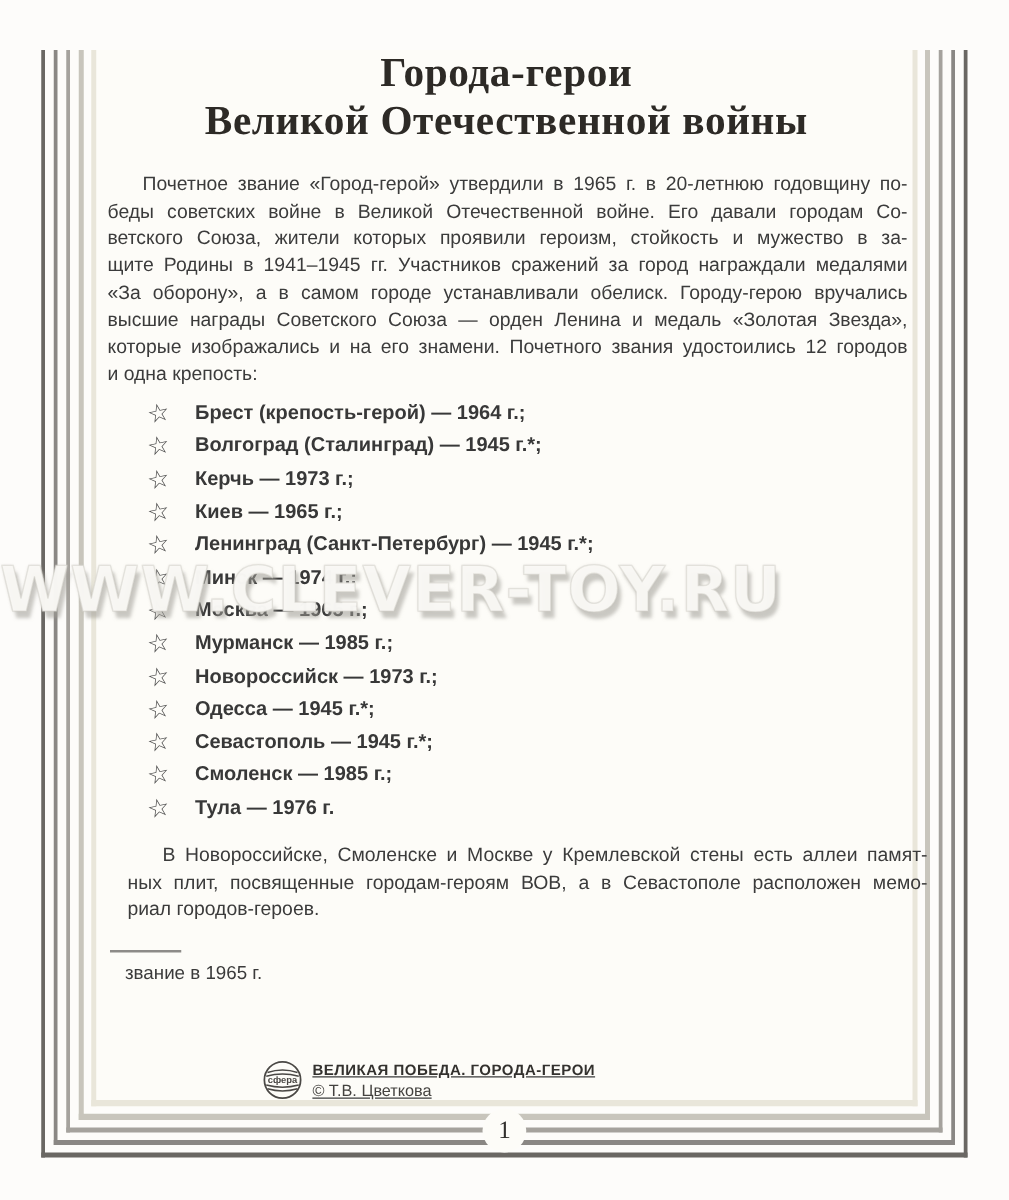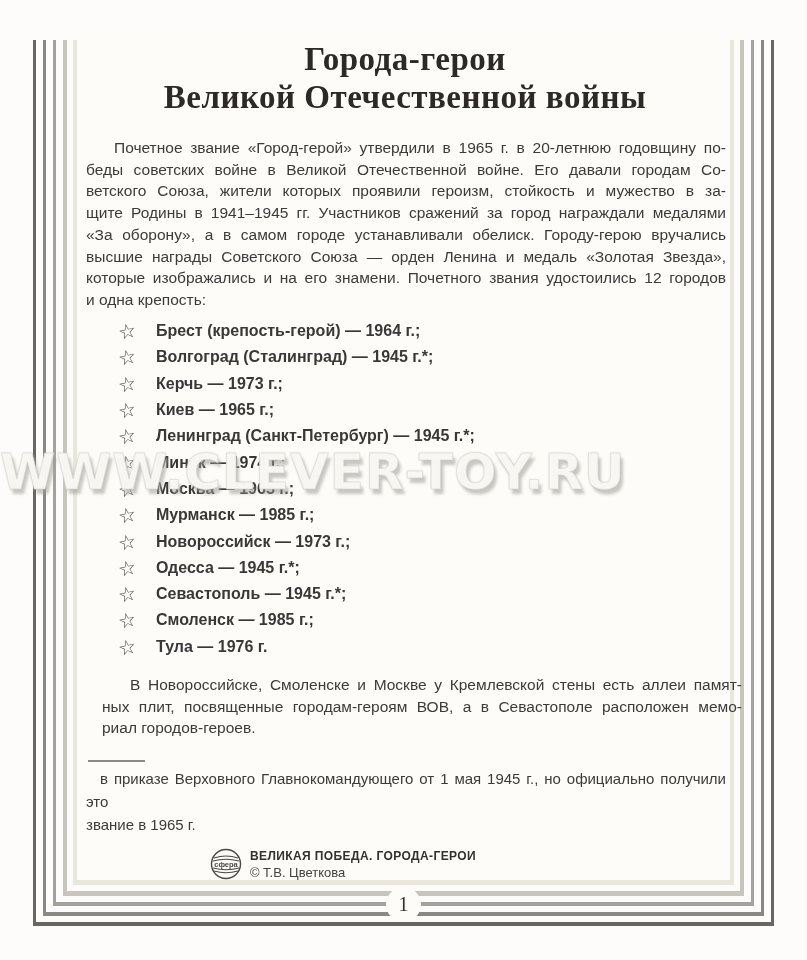--- a/index.html
+++ b/index.html
@@ -51,21 +51,21 @@
   
   .fn-rule { position: absolute; left: 88px; top: 760px; width: 57px; height: 2px; background: #8d8b88; }
   .footnote { position: absolute; left: 86px; top: 768px; width: 640px; font-size: 15px; color: #3b3b3b; }
   .footnote .tline { text-align: justify; text-align-last: justify; line-height: 22.8px; }
   .footnote .tline:last-child { text-align-last: left; }
   .footnote .tline:first-child { text-indent: 14px; }
 
   
   .footer {
     position: absolute; left: 0; top: 848px; width: 686px;
-    display: flex; justify-content: center; align-items: center; gap: 8px;
+    display: flex; justify-content: center; align-items: center; gap: 8px; text-decoration: underline;
   }
   .logo { width: 32px; height: 32px; flex: 0 0 32px; }
   .footer-text .series { font-weight: bold; font-size: 12px; letter-spacing: 0.4px; color: #33312e; }
   .footer-text .copyright { font-size: 13px; color: #44423f; margin-top: 2px; }
 
   
   .page-circle {
     position: absolute; left: 386px; top: 887px;
     width: 35px; height: 35px; border-radius: 50%;
     background: #fdfcf8;
@@ -172,21 +172,20 @@
 </div>
 
 <div class="para memorials">
     <div class="tline">В Новороссийске, Смоленске и Москве у Кремлевской стены есть аллеи памят-</div>
     <div class="tline">ных плит, посвященные городам-героям ВОВ, а в Севастополе расположен мемо-</div>
     <div class="tline">риал городов-героев.</div>
   </div>
 
 <div class="fn-rule"></div>
 <div class="footnote">
-    <div class="tline">в приказе Верховного Главнокомандующего от 1 мая 1945 г., но официально получили это</div>
     <div class="tline">звание в 1965 г.</div>
   </div>
 
 <div class="footer">
   <svg class="logo" viewBox="0 0 32 32">
     <circle cx="16" cy="16" r="14.5" fill="none" stroke="#4a4845" stroke-width="1.4"></circle>
     <path d="M4 10 Q16 6 28 10" fill="none" stroke="#4a4845" stroke-width="1.1"></path>
     <path d="M3 13 Q16 9.5 29 13" fill="none" stroke="#4a4845" stroke-width="1.1"></path>
     <path d="M3 20 Q16 23.5 29 20" fill="none" stroke="#4a4845" stroke-width="1.1"></path>
     <path d="M4 23 Q16 26.5 28 23" fill="none" stroke="#4a4845" stroke-width="1.1"></path>

